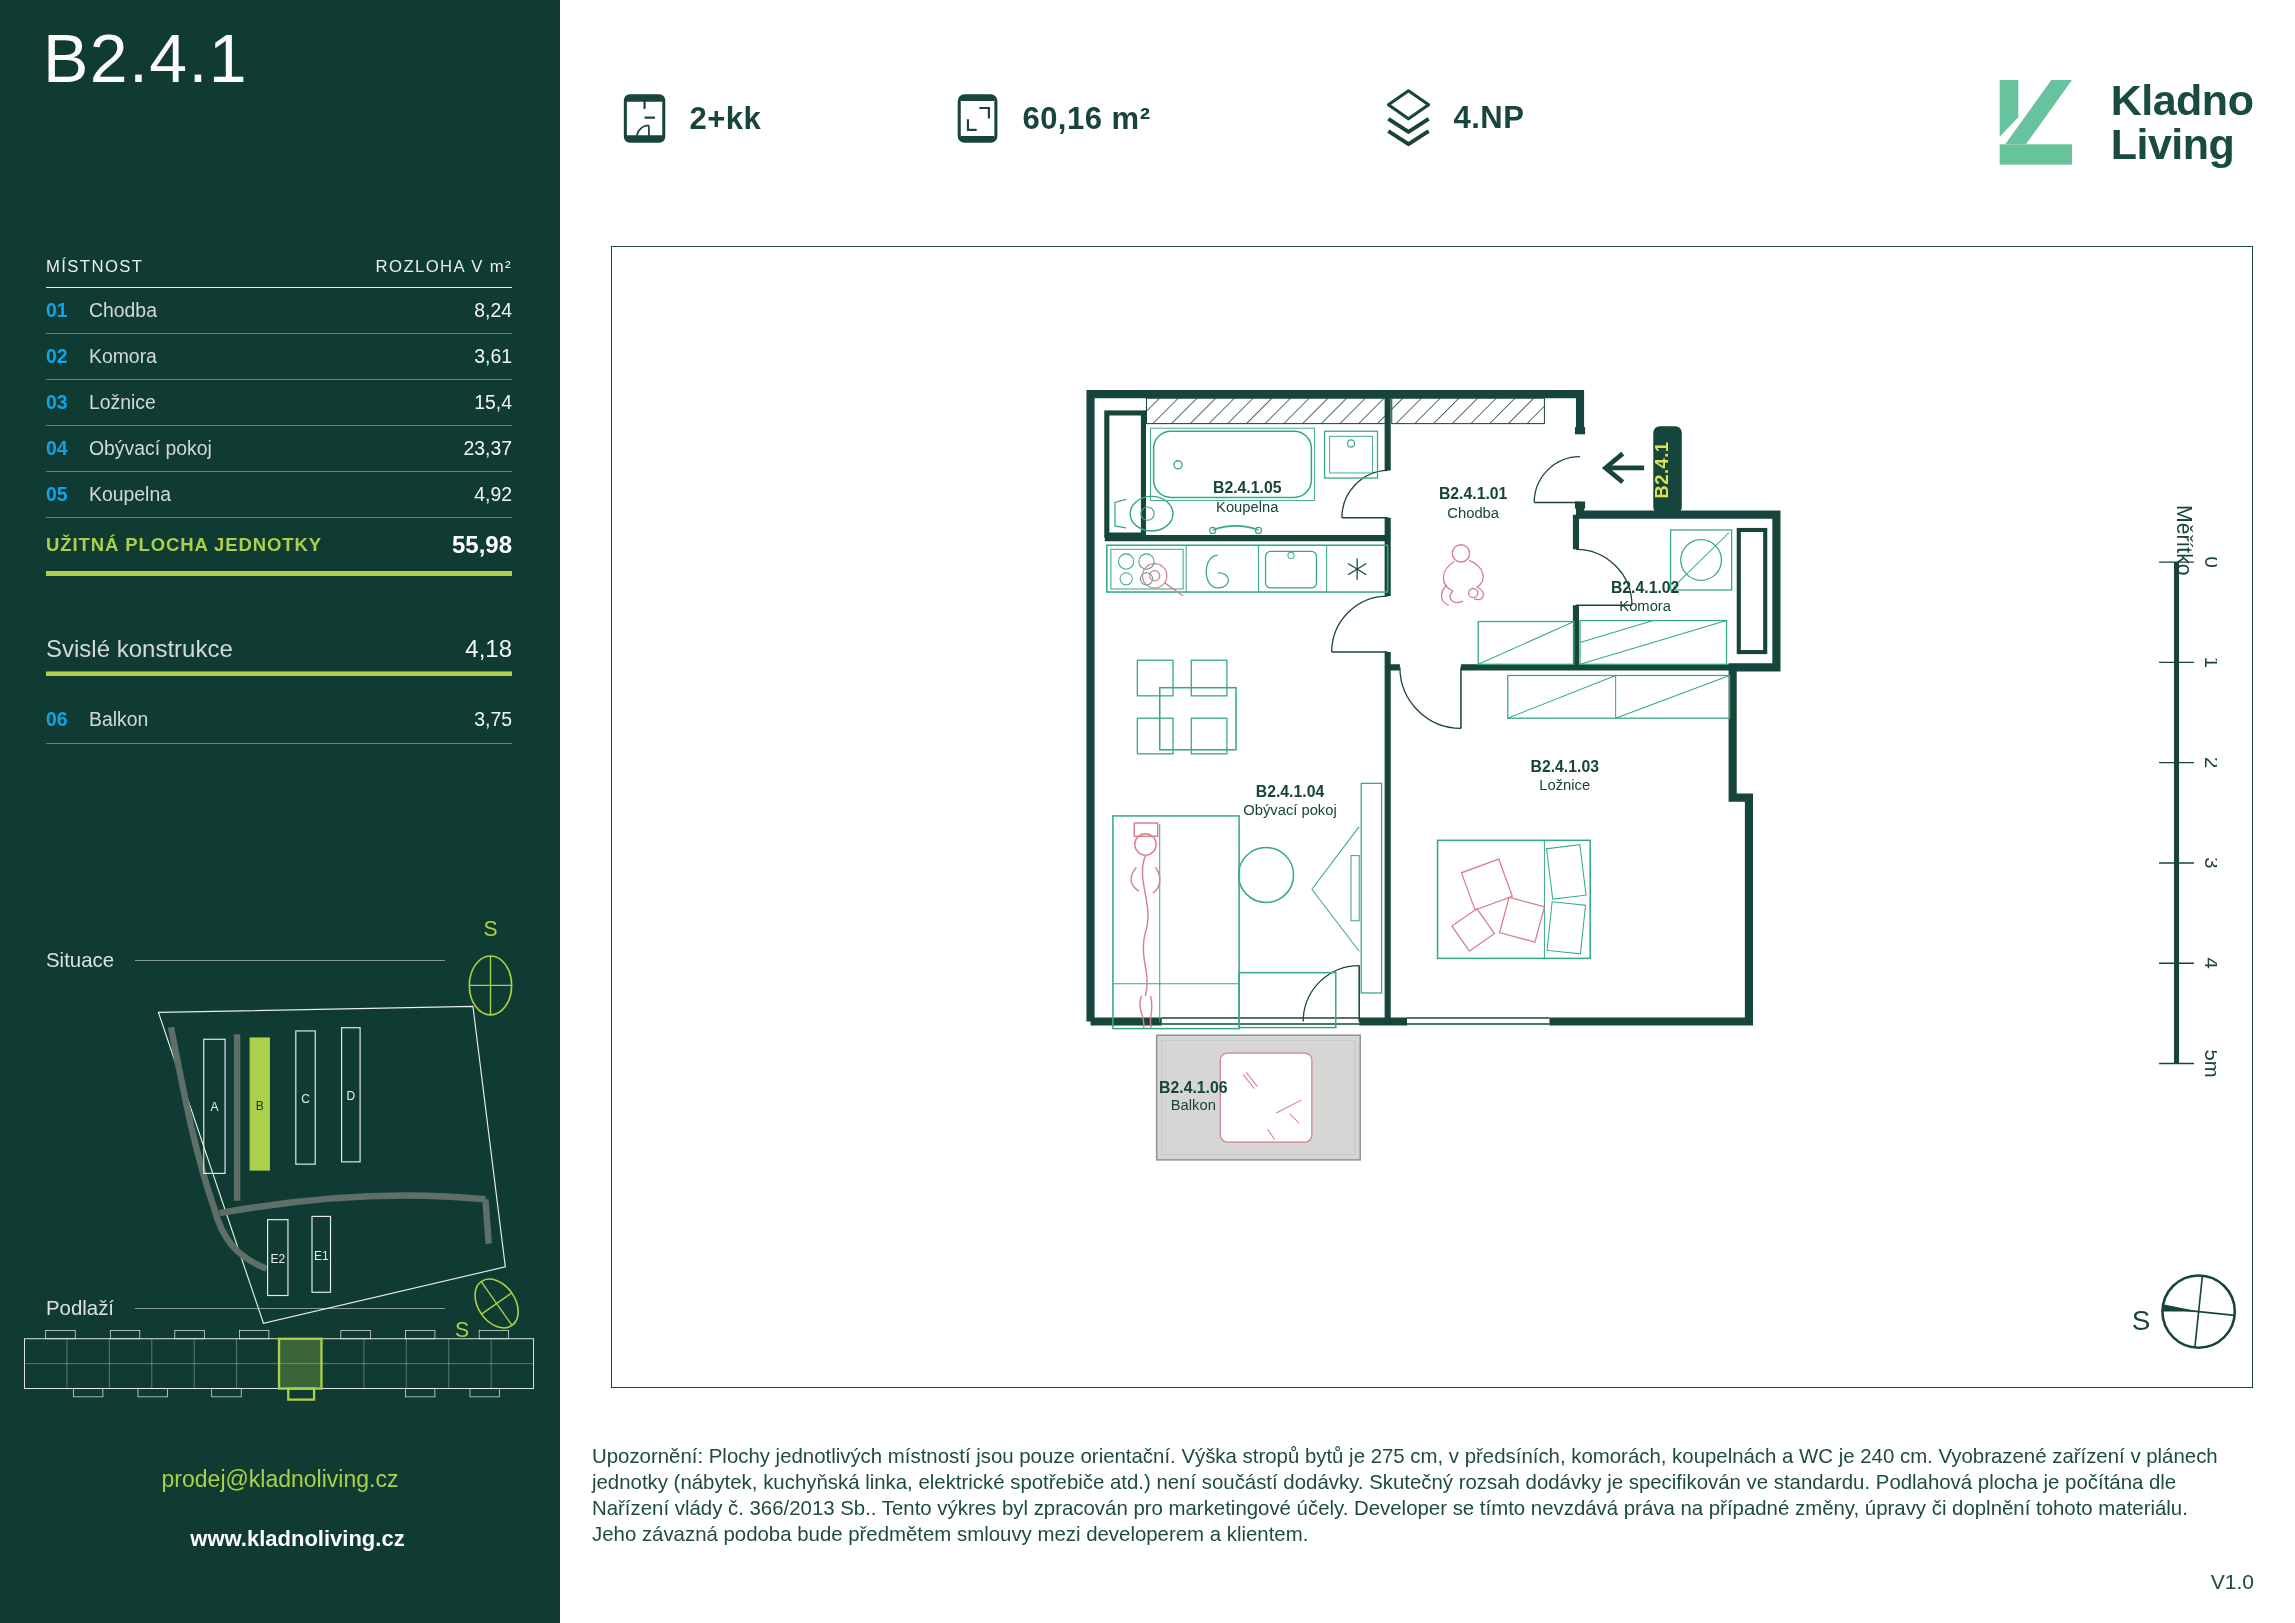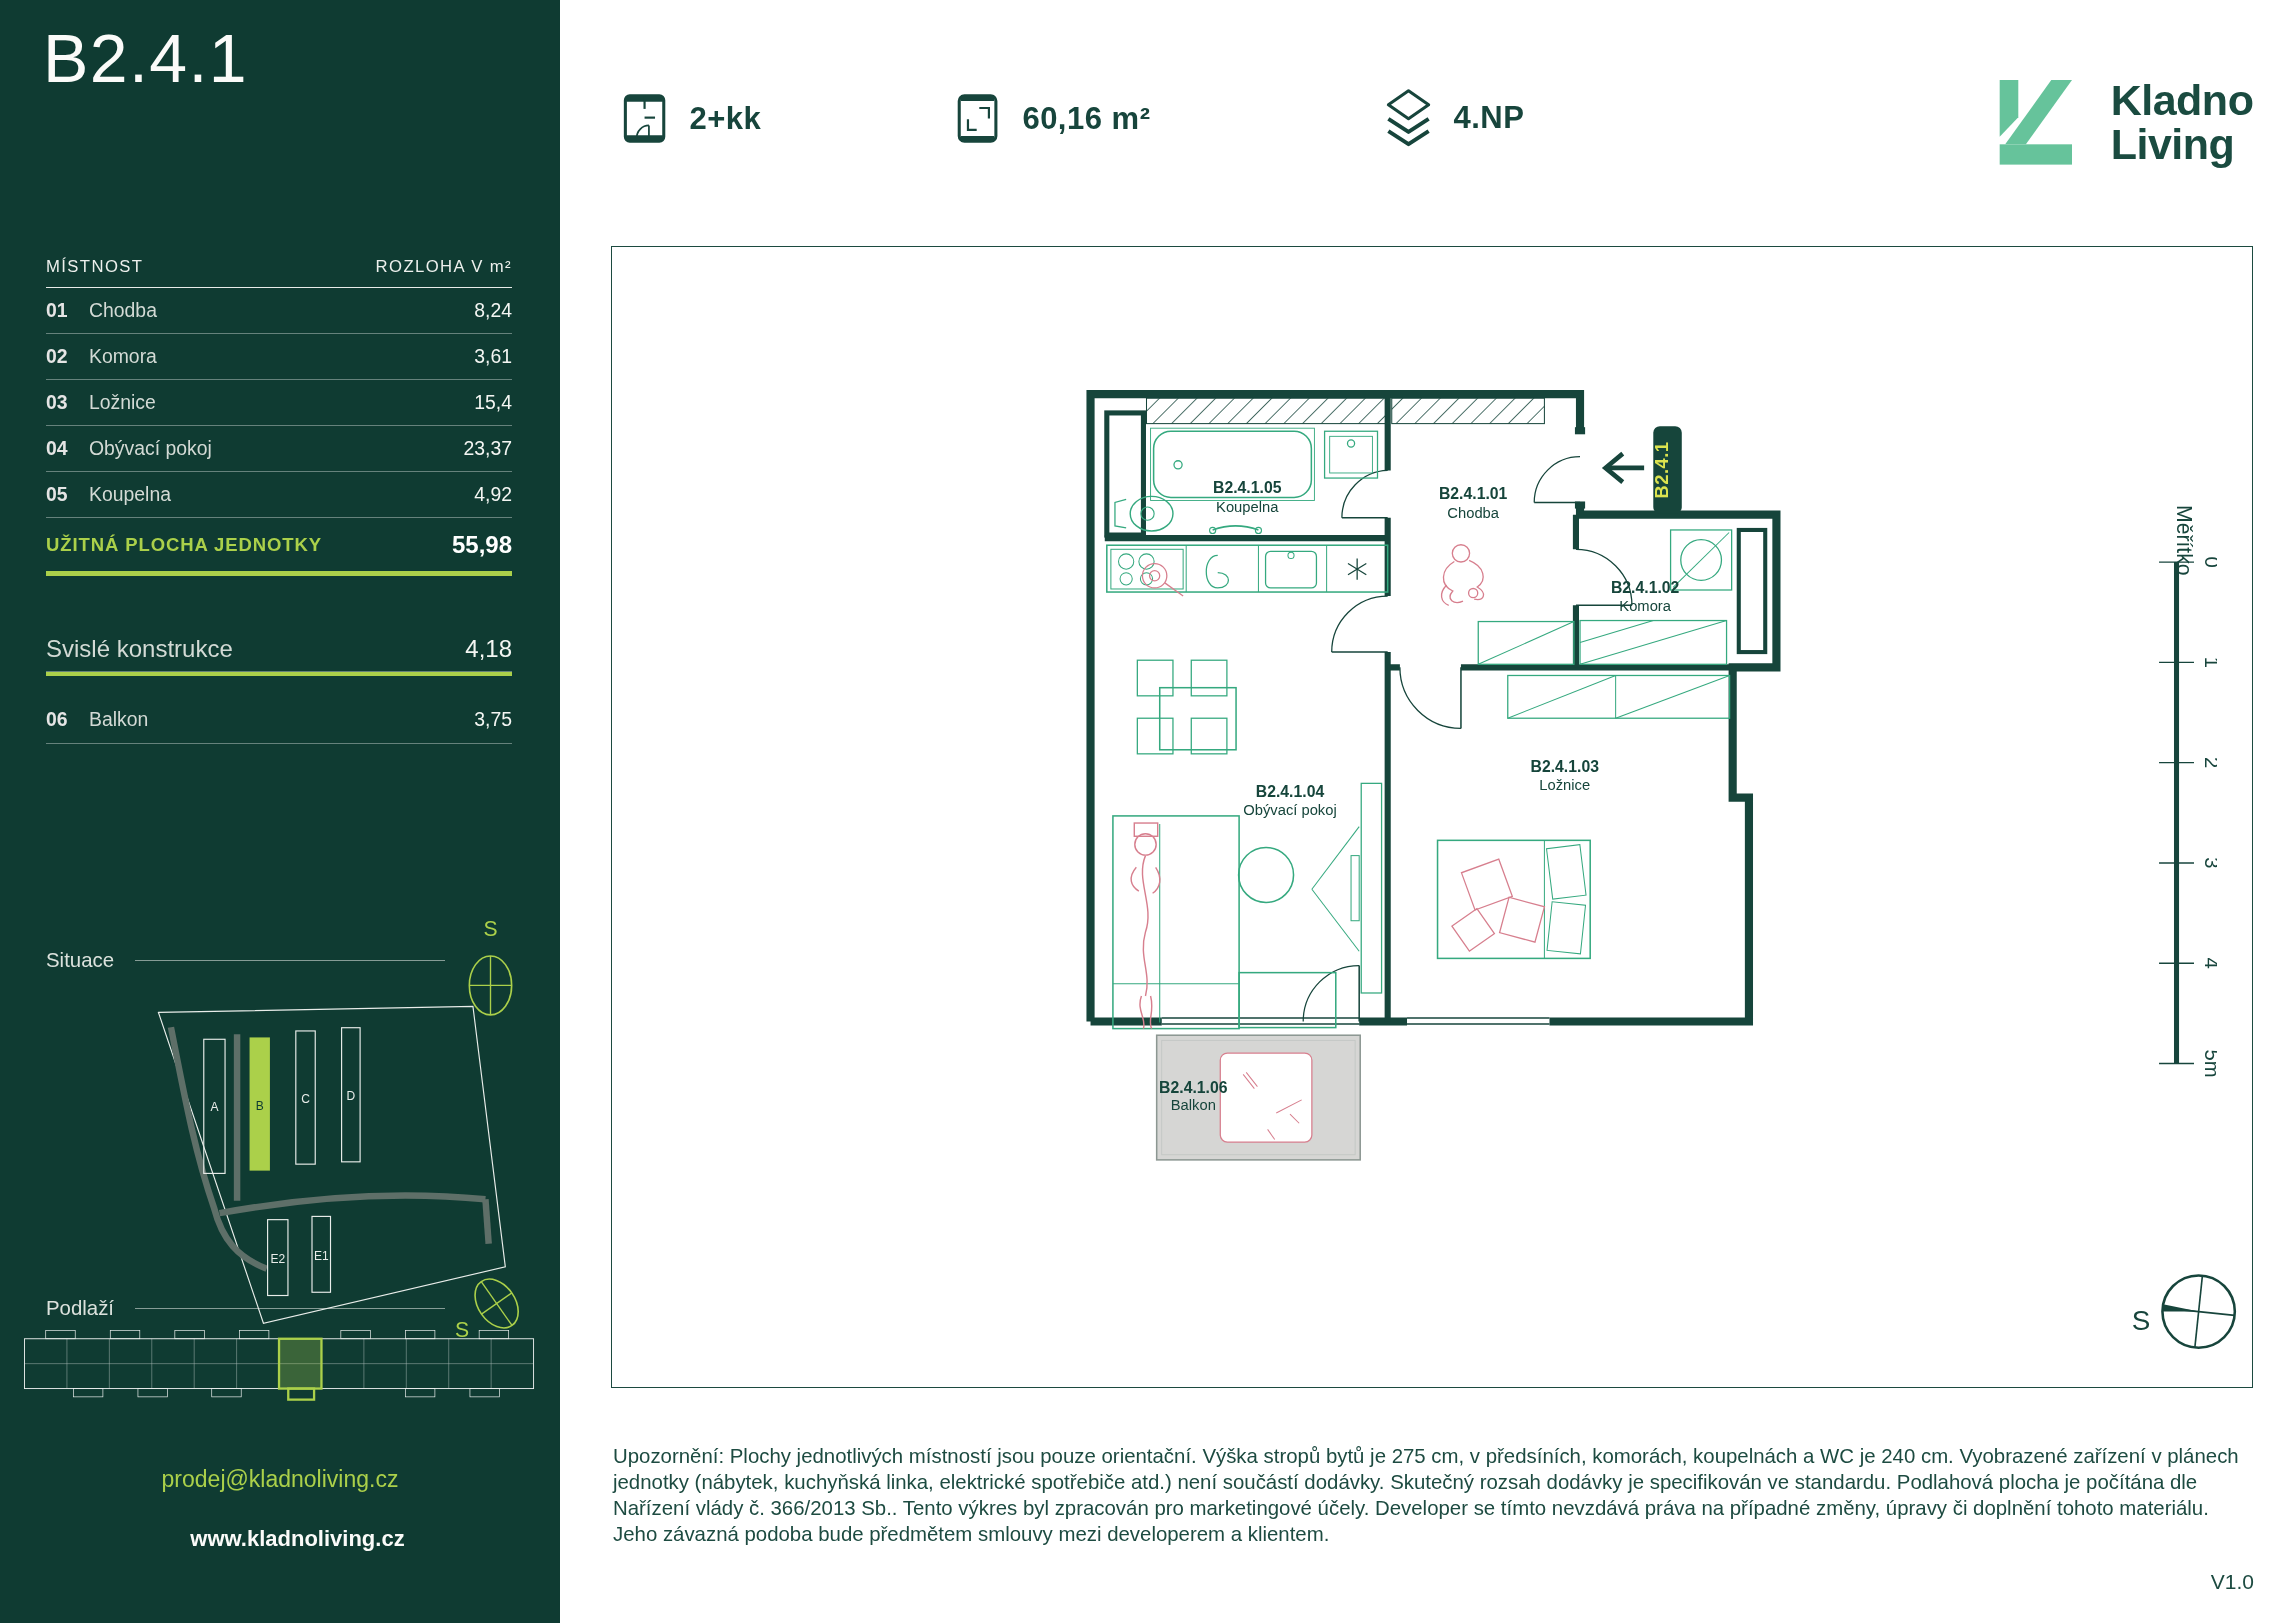--- a/index.html
+++ b/index.html
@@ -11,21 +11,21 @@
   
   .sidebar { position:absolute; left:0; top:0; width:560px; height:1623px; background:#0F3B32; }
   .unit-title { position:absolute; left:43px; top:18.5px; font-size:68px; font-weight:500;
                 color:#FBFBF9; letter-spacing:1.4px; }
   .rtable { position:absolute; left:46px; top:257px; width:466px; color:#F3F5F2; }
   .thead { display:flex; justify-content:space-between; align-items:baseline;
            font-size:16.7px; letter-spacing:1.4px; color:#EDF0ED; font-weight:500; padding-bottom:10.2px; }
   .hline-strong { border-top:1.9px solid #E8ECE9; }
   .trow { display:flex; align-items:center; height:46px;
           border-bottom:0.9px solid rgba(233,237,234,0.4); font-size:19.4px; }
-  .trow .num { width:43px; color:#e5e5e5; font-weight:700; }
+  .trow .num { width:43px; color:#0ea5e9; font-weight:700; }
   .trow .nm  { flex:1; color:#D3DAD5; }
   .trow .val { color:#F4F6F3; }
   .trow-total { display:flex; align-items:center; height:53px; justify-content:space-between; }
   .trow-total .lbl { color:#ABD04A; font-size:18.5px; letter-spacing:0.9px; font-weight:600; }
   .trow-total .val { color:#FFFFFF; font-size:24px; font-weight:700; }
   .lime-bar { height:4.6px; background:#ABD04A; }
   .spacer { height:52px; }
   .trow-mid { display:flex; align-items:center; height:44px; justify-content:space-between;
               border-bottom:0.9px solid rgba(233,237,234,0.4); font-size:24px; }
   .trow-mid .nm { color:#D3DAD5; } .trow-mid .val { color:#F4F6F3; }
@@ -40,21 +40,21 @@
 
   
   .spec { position:absolute; display:flex; align-items:center; gap:20.4px; }
   .spec-label { font-size:31px; font-weight:600; color:#17453C; letter-spacing:0.5px; }
   .logo { position:absolute; left:1998px; top:78px; display:flex; gap:16.7px; align-items:flex-start; }
   .logo-text { font-size:43px; font-weight:700; color:#1A4B40; line-height:1.03; letter-spacing:-0.5px;margin-left:22px; }
 
   
   .plan-box { position:absolute; left:611px; top:246px; width:1642px; height:1142px;
               border:1.4px solid #1C4A40; background:#ffffff; }
-  .disclaimer { position:absolute; left:613px; top:1443px; width:1640px; font-size:20.4px;
+  .disclaimer { position:absolute; left:592px; top:1443px; width:1640px; font-size:20.4px;
                 line-height:1.28; color:#1D4B41; }
   .version { position:absolute; left:2147px; top:1570px; width:107px; text-align:right;
              font-size:21px; color:#1D4B41; }
 
   svg text { font-family:"Liberation Sans", sans-serif; }
   .room-code { font-size:31px; font-weight:700; fill:#16453B; }
   .room-name { font-size:29px; font-weight:500; fill:#16453B; }
 </style>
 </head>
 <body>

